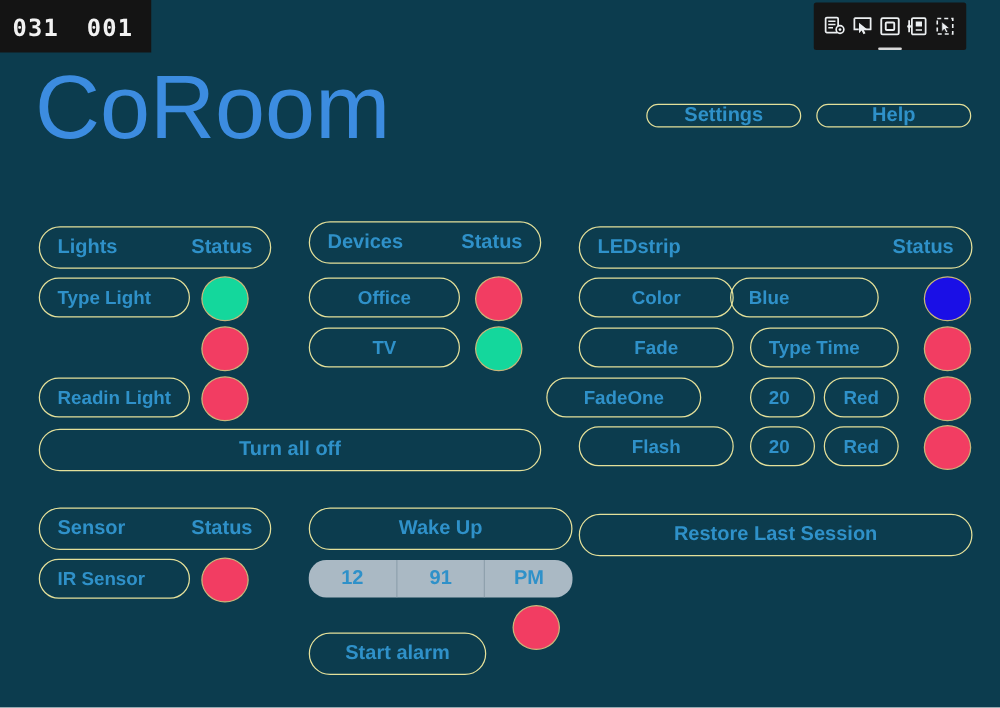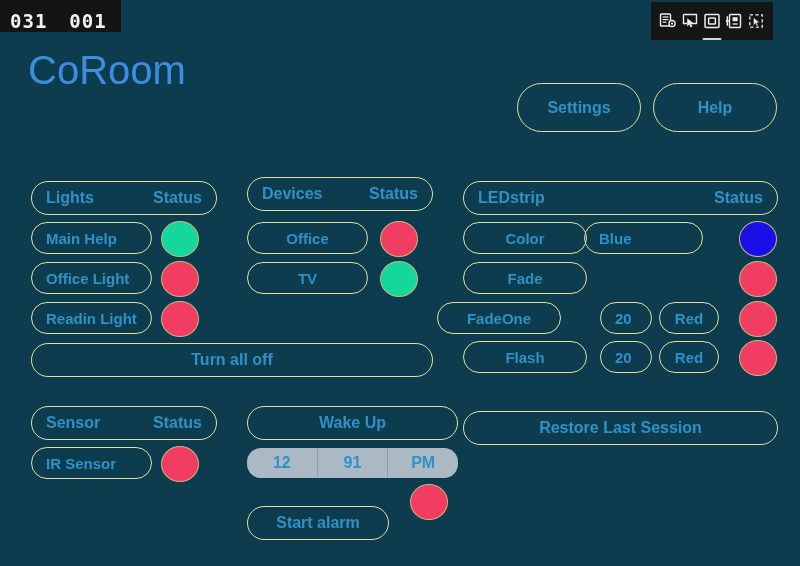--- a/index.html
+++ b/index.html
@@ -22,29 +22,29 @@
     background: #0c3c4e;
     overflow: hidden;
   }
 
   
   .frame-badge {
     position: absolute;
     left: 0;
     top: 0;
     height: 30px;
-    padding: 2px 14px 0 10px;
+    padding: 12px 14px 0 10px;
     background: #141414;
     color: #f2f2f2;
     font-family: "DejaVu Sans Mono", monospace;
     font-weight: bold;
     font-size: 19px;
     letter-spacing: 1px;
     display: flex;
-    align-items: flex-end;
+    align-items: flex-start;
     gap: 22px;
     z-index: 40;
   }
 
   
   .tool-overlay {
     position: absolute;
     right: 27px;
     top: 2px;
     width: 122px;
@@ -76,21 +76,21 @@
     height: 2px;
     background: #d8d8d8;
     border-radius: 1px;
   }
 
   
   .app-title {
     position: absolute;
     left: 28px;
     top: 50px;
-    font-size: 40px;
+    font-size: 72px;
     font-weight: 400;
     color: #3c8ce0;
     letter-spacing: 0px;
     line-height: 1;
   }
 
   
   .pill {
     box-sizing: border-box;
     border: 1.5px solid #e4e09a;
@@ -145,21 +145,21 @@
     font-size: 16px;
     font-weight: bold;
     border-right: 1px solid #8fa1ad;
     box-sizing: border-box;
   }
   .timepicker .seg:last-child { border-right: none; }
 
   
   .top-btn {
     position: absolute;
-    height: 49px;
+    height: 19px;
     box-sizing: border-box;
     border: 1.5px solid #e4e09a;
     border-radius: 999px;
     color: #2f91c9;
     font-size: 16px;
     font-weight: bold;
     display: flex;
     align-items: center;
     justify-content: center;
   }
@@ -219,24 +219,23 @@
   <div class="app-title">CoRoom</div>
 
   <div class="top-btn" style="left:517px; top:83px; width:124px;">Settings</div>
   <div class="top-btn" style="left:653px; top:83px; width:124px;">Help</div>
 
   <div class="pill spread pill-lg" style="left:31px; top:181px; width:186px;">
     <span class="hdr-label">Lights</span>
     <span class="hdr-label">Status</span>
   </div>
 
-  <div class="pill left" style="left:31px; top:222px; width:121px;">Main Help</div>
+  <div class="pill left" style="left:31px; top:222px; width:121px;">Type Light</div>
   <div class="dot green" style="left:161px; top:221px; width:38px; height:36px;"></div>
 
-  <div class="pill left" style="left:31px; top:262px; width:121px;">Office Light</div>
   <div class="dot red" style="left:161px; top:261px; width:38px; height:36px;"></div>
 
   <div class="pill left" style="left:31px; top:302px; width:121px;">Readin Light</div>
   <div class="dot red" style="left:161px; top:301px; width:38px; height:36px;"></div>
 
   <div class="pill center pill-lg" style="left:31px; top:343px; width:402px;">Turn all off</div>
 
   <div class="pill spread pill-lg" style="left:247px; top:177px; width:186px;">
     <span class="hdr-label">Devices</span>
     <span class="hdr-label">Status</span>
@@ -251,20 +250,21 @@
   <div class="pill spread pill-lg" style="left:463px; top:181px; width:315px;">
     <span class="hdr-label">LEDstrip</span>
     <span class="hdr-label">Status</span>
   </div>
 
   <div class="pill center" style="left:463px; top:222px; width:124px;">Color</div>
   <div class="pill left" style="left:584px; top:222px; width:119px;">Blue</div>
   <div class="dot blue" style="left:739px; top:221px; width:38px; height:36px;"></div>
 
   <div class="pill center" style="left:463px; top:262px; width:124px;">Fade</div>
+  <div class="pill left" style="left:600px; top:262px; width:119px;">Type Time</div>
   <div class="dot red" style="left:739px; top:261px; width:38px; height:36px;"></div>
 
   <div class="pill center" style="left:437px; top:302px; width:124px;">FadeOne</div>
   <div class="pill left" style="left:600px; top:302px; width:52px;">20</div>
   <div class="pill center" style="left:659px; top:302px; width:60px;">Red</div>
   <div class="dot red" style="left:739px; top:301px; width:38px; height:36px;"></div>
 
   <div class="pill center" style="left:463px; top:341px; width:124px;">Flash</div>
   <div class="pill left" style="left:600px; top:341px; width:52px;">20</div>
   <div class="pill center" style="left:659px; top:341px; width:60px;">Red</div>

